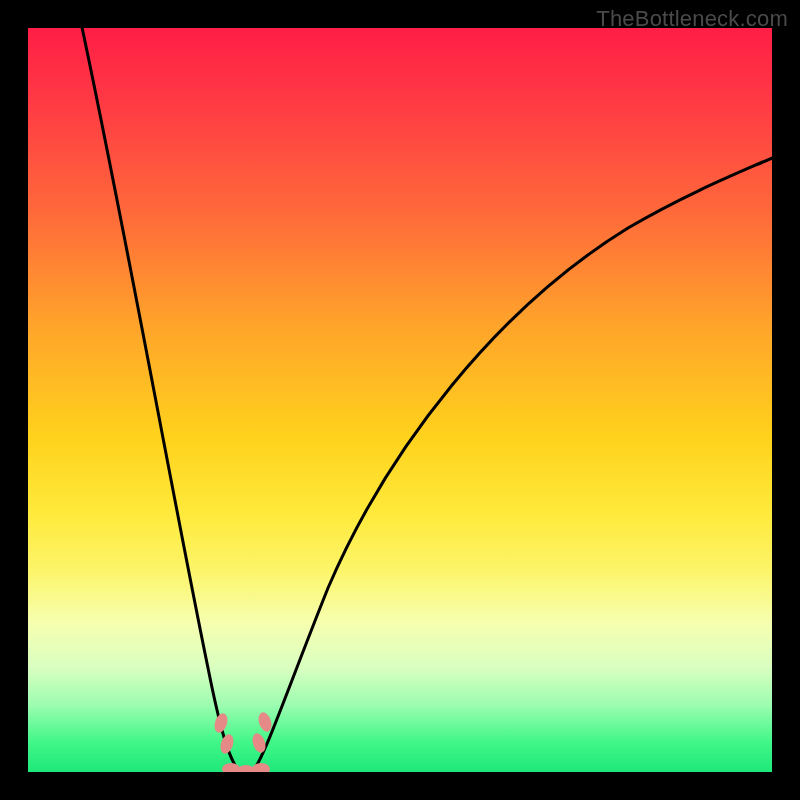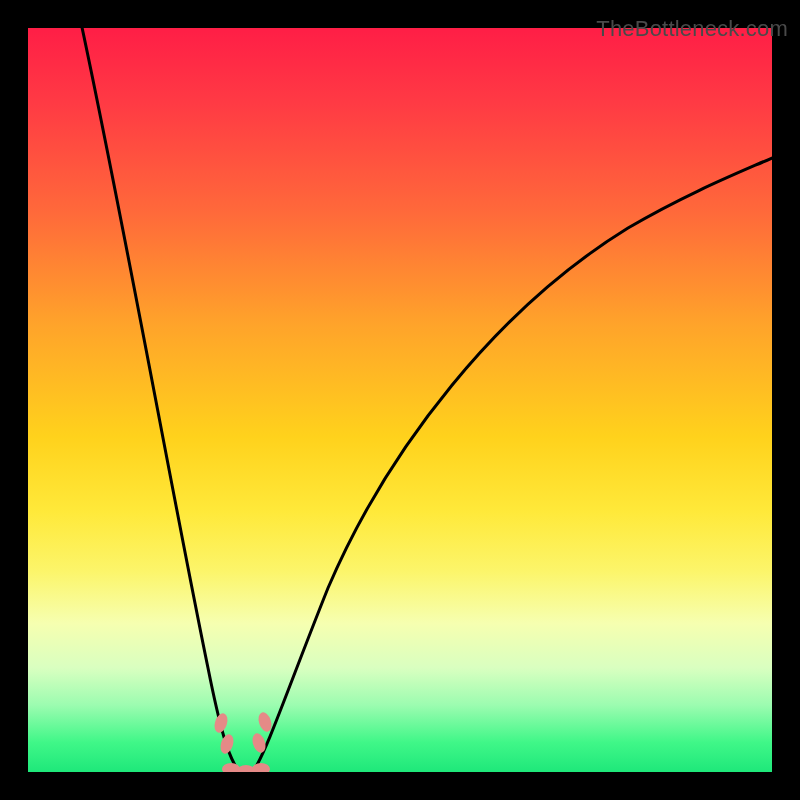--- a/index.html
+++ b/index.html
@@ -42,21 +42,21 @@
   }
   .curve-svg {
     position: absolute;
     left: 0;
     top: 0;
     width: 744px;
     height: 744px;
   }
   .watermark {
     position: absolute;
-    top: 16px;
+    top: 6px;
     right: 12px;
     color: #4a4a4a;
     font-size: 22px;
     letter-spacing: 0.2px;
     font-weight: 500;
   }
 </style>
 </head>
 <body>
 

